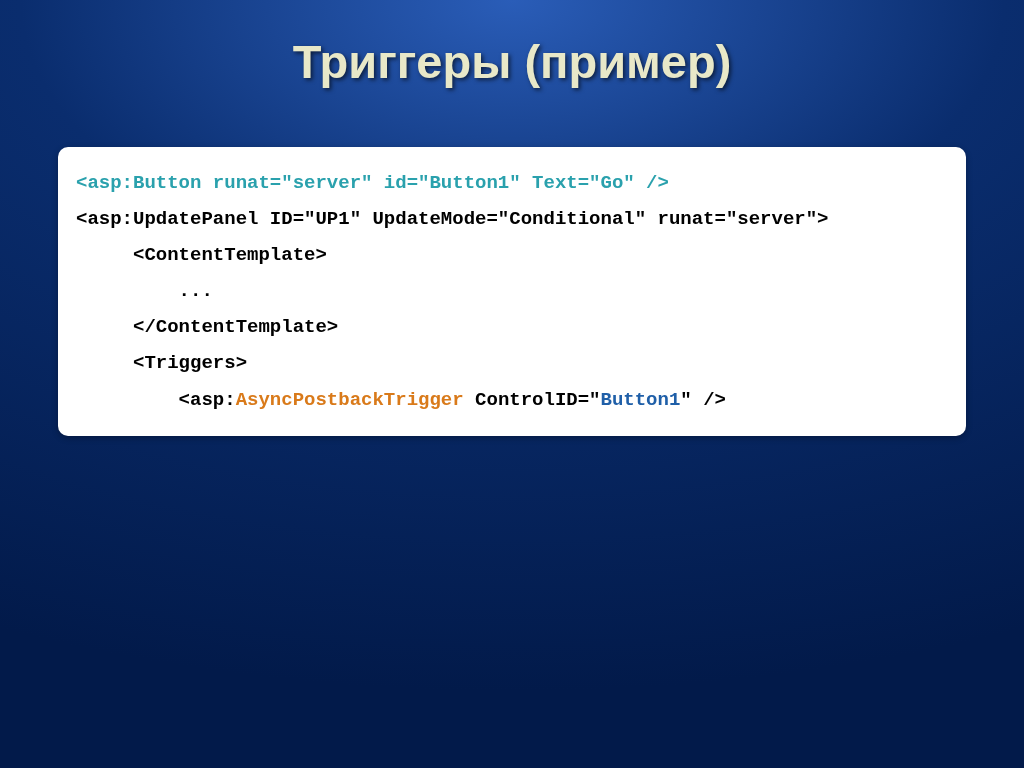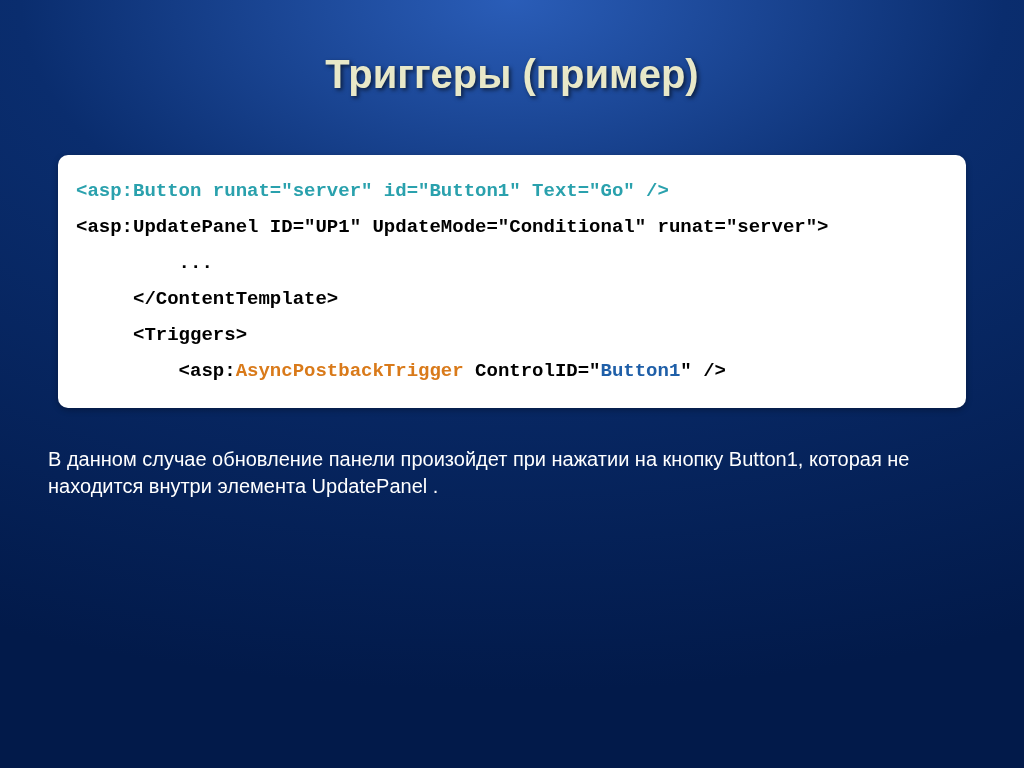--- a/index.html
+++ b/index.html
@@ -9,22 +9,22 @@
     height: 768px;
     overflow: hidden;
     font-family: Arial, "Helvetica Neue", sans-serif;
   }
   body {
     background: radial-gradient(ellipse 120% 90% at 50% 0%, #2a5db8 0%, #0a2d6e 40%, #021a4a 100%);
     color: #fff;
   }
   .title {
     text-align: center;
-    padding-top: 52px;
-    font-size: 40px;
+    padding-top: 34px;
+    font-size: 47px;
     font-weight: bold;
     color: #e8e8c8;
     text-shadow: 2px 2px 4px rgba(0,0,0,0.6);
   }
   .code-box {
     background: #ffffff;
     color: #000;
     margin: 58px 58px 0 58px;
     border-radius: 10px;
     padding: 18px 18px 18px 18px;
@@ -49,21 +49,21 @@
   .mono { font-family: "Courier New", monospace; }
 </style>
 </head>
 <body>
 
 <div class="title">Триггеры (пример)</div>
 
 <div class="code-box">
   <div class="code-line c-teal">&lt;asp:Button runat="server" id="Button1" Text="Go" /&gt;</div>
   <div class="code-line c-black">&lt;asp:UpdatePanel ID="UP1" UpdateMode="Conditional" runat="server"&gt;</div>
+  <div class="code-line c-black">     &lt;ContentTemplate&gt;</div>
   <div class="code-line c-black">         ...</div>
   <div class="code-line c-black">     &lt;/ContentTemplate&gt;</div>
   <div class="code-line c-black">     &lt;Triggers&gt;</div>
   <div class="code-line"><span class="c-black">         &lt;asp:</span><span class="c-orange">AsyncPostbackTrigger</span><span class="c-black"> ControlID="</span><span class="c-blue">Button1</span><span class="c-black">" /&gt;</span></div>
 </div>
 
 <div class="body-text">
-  <p>В данном случае обновление панели произойдет при нажатии на кнопку Button1, которая не  находится внутри элемента UpdatePanel .</p>
 </div>
 
 </body></html>

